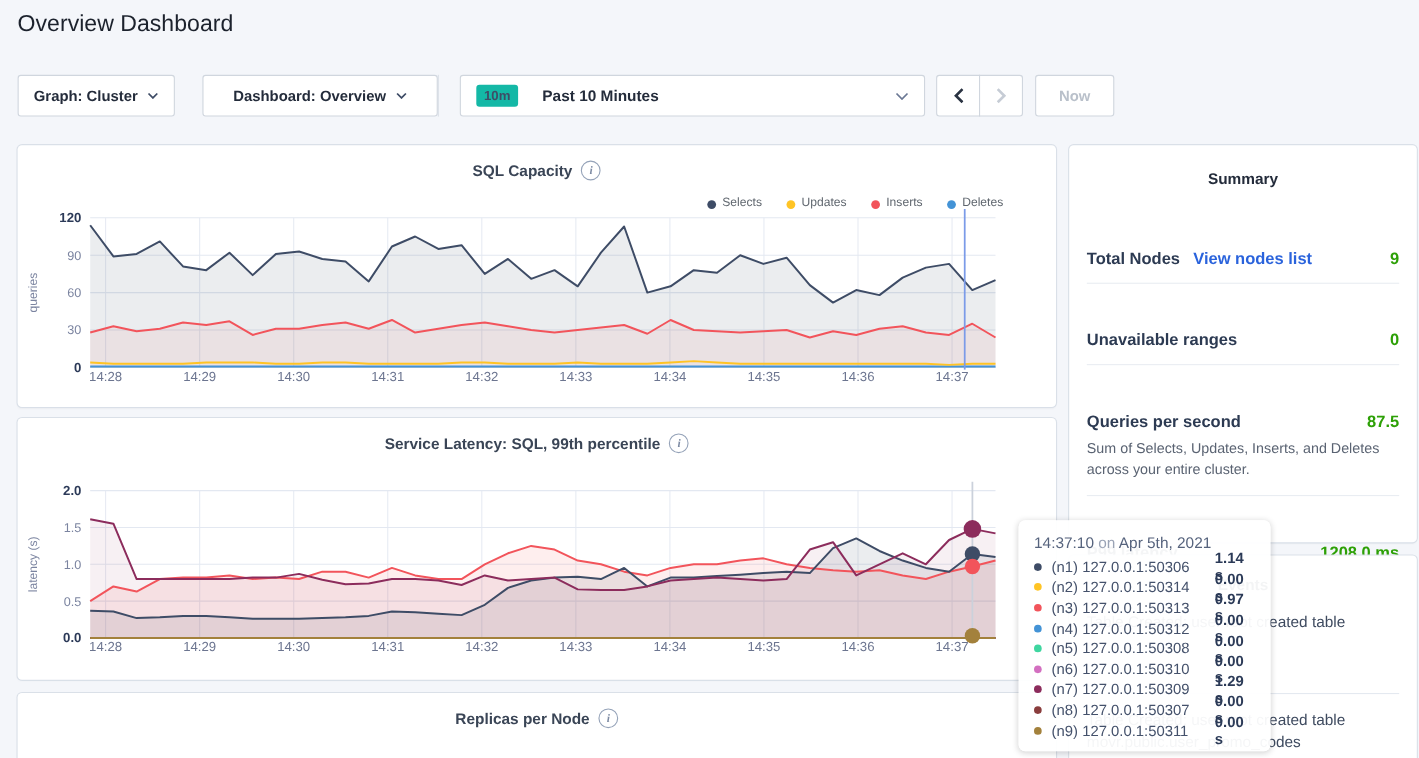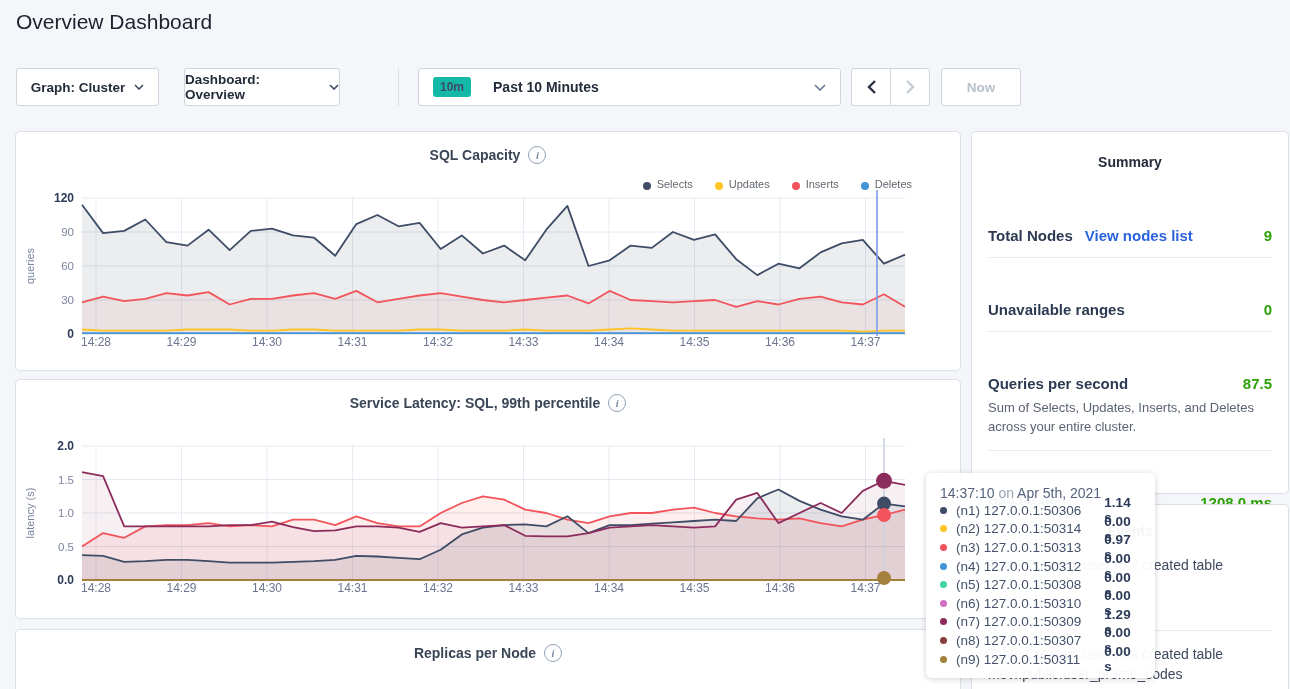--- a/index.html
+++ b/index.html
@@ -5,29 +5,29 @@
   html,body{margin:0;padding:0;}
   body{font-family:"Liberation Sans",sans-serif;}
   #app{position:relative;width:1290px;height:689px;background:#F4F6FA;overflow:hidden;color:#242C3B;}
 
   .page-title{position:absolute;left:16px;top:10px;font-size:21px;font-weight:500;color:#1C222D;margin:0;}
 
   .btn{position:absolute;top:68px;height:38px;box-sizing:border-box;background:#fff;border:1px solid #D0D6DE;
        border-radius:3px;display:flex;align-items:center;justify-content:center;gap:9px;
        font-size:13.5px;font-weight:700;color:#242C3B;cursor:pointer;}
   .dd-graph{left:16px;width:143px;}
-  .dd-dash{left:184px;width:156px;}
+  .dd-dash{left:184px;width:214px;}
   .toolbar-divider{position:absolute;left:398px;top:68px;width:1px;height:38px;background:#DCE1E8;}
   .time-selector{left:418px;width:423px;justify-content:flex-start;padding:0 14px;}
   .time-badge{background:#14b8a6;color:#3E4C66;font-size:12px;font-weight:700;padding:3px 7px;border-radius:3px;margin-right:13px;}
   .time-label{font-size:14px;font-weight:700;color:#242C3B;}
   .time-chev{margin-left:auto;}
   .nav-prev{left:851px;width:40px;border-radius:3px 0 0 3px;}
   .nav-next{left:890px;width:40px;border-radius:0 3px 3px 0;}
-  .btn-now{left:941px;width:80px;color:#B9C0CA;}
+  .btn-now{left:941px;width:72px;color:#B9C0CA;}
 
   .card{position:absolute;background:#fff;border-radius:4px;
         box-shadow:0 0 0 1px rgba(216,222,231,0.95),0 1px 2px rgba(0,0,0,0.04);}
   .card-sql{left:16px;top:132px;width:944px;height:238px;}
   .card-lat{left:16px;top:380px;width:944px;height:238px;}
   .card-rep{left:16px;top:630px;width:944px;height:90px;}
   .card-sum{left:972px;top:132px;width:316px;height:361px;box-sizing:border-box;padding:0 16px;}
   .card-evt{left:972px;top:505px;width:316px;height:210px;box-sizing:border-box;padding:0 16px;}
 
   .chart-head{position:absolute;top:14px;left:0;right:0;display:flex;justify-content:center;align-items:center;gap:8px;}
@@ -56,21 +56,21 @@
   .sum-gap{margin-top:14px;}
 
   .evt-title{text-align:center;font-weight:700;font-size:14px;color:#242C3B;padding-top:18px;}
   .evt-item{font-size:14px;color:#3E4A5F;line-height:20px;}
   .evt-item-1{margin-top:16px;padding-bottom:55px;border-bottom:1px solid #E4E9F0;}
   .evt-item-2{padding-top:13px;}
 
   .tooltip{position:absolute;left:926px;top:473px;width:229px;box-sizing:border-box;z-index:50;
            background:rgba(255,255,255,0.95);border-radius:6px;padding:12px 14px 10px;
            box-shadow:0 1px 6px rgba(0,0,0,0.18);}
-  .tt-head{font-size:14px;color:#56637D;margin-bottom:0;}
+  .tt-head{font-size:14px;color:#56637D;margin-bottom:5px;}
   .tt-on{color:#9AA3B5;}
   .tt-row{display:flex;align-items:center;height:18.6px;font-size:13.5px;}
   .tt-dot{width:7px;height:7px;border-radius:50%;margin-right:9px;flex:none;}
   .tt-label{color:#44516B;width:152px;}
   .tt-value{font-weight:700;color:#2B3A57;}
 </style>
 </head>
 <body>
 
 <div id="app">

